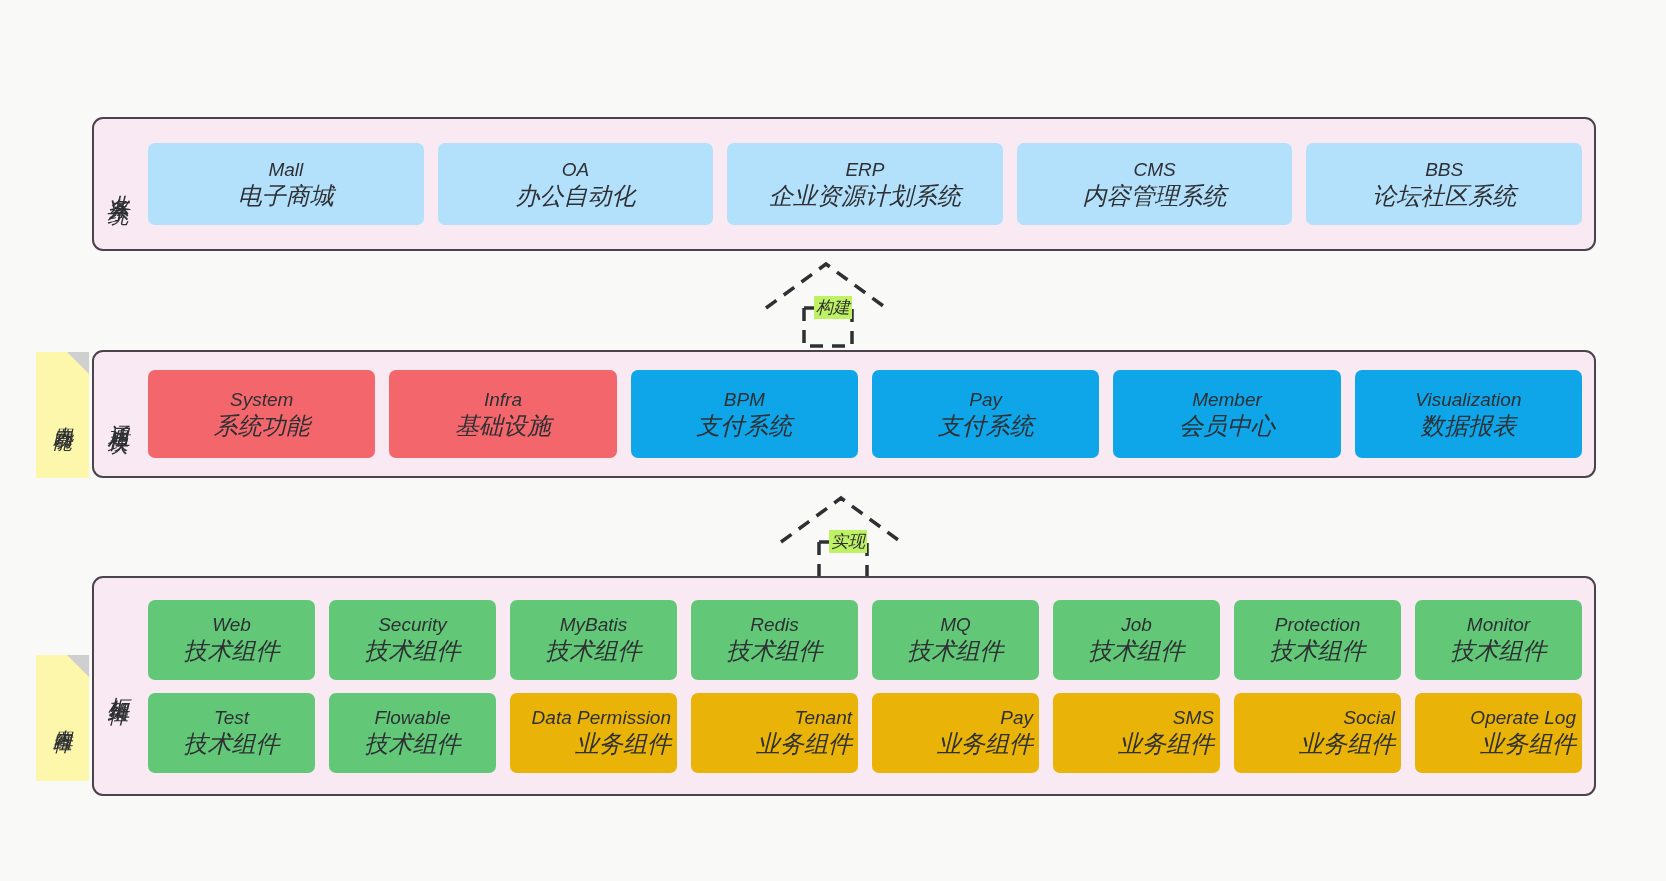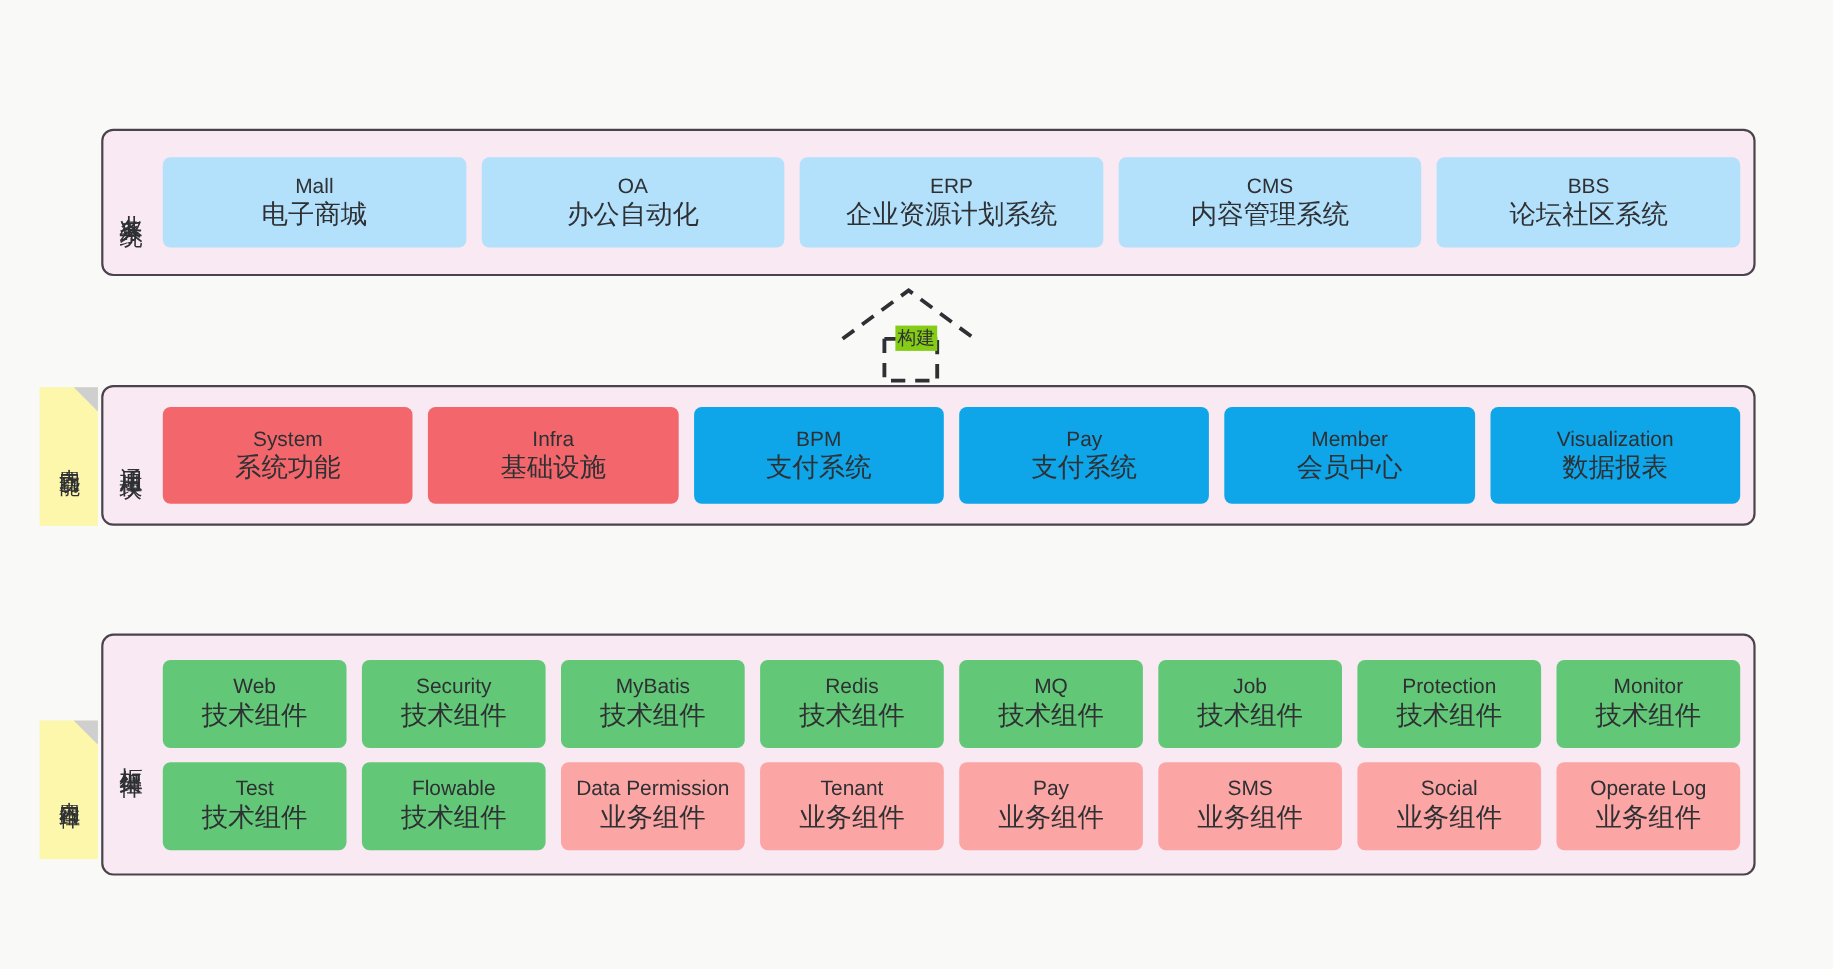--- a/index.html
+++ b/index.html
@@ -3,21 +3,21 @@
 <meta charset="utf-8">
 <style>
   * { box-sizing: border-box; }
   html, body {
     margin: 0; padding: 0;
     width: 1666px; height: 881px;
     background: #f9f9f8;
     font-family: "Liberation Sans", "DejaVu Sans", sans-serif;
     overflow: hidden;
   }
-  #canvas { position: relative; width: 1424px; height: 881px; }
+  #canvas { position: relative; width: 1424px; height: 881px; font-style: italic; }
 
   
   .layer {
     position: absolute;
     background: #f8e9f3;
     border: 2px solid #4b434c;
     border-radius: 11px;
     display: flex;
     align-items: stretch;
   }
@@ -67,21 +67,21 @@
     color: #2e3033;
     padding: 4px 6px;
     line-height: 1.22;
   }
   .node .t1 { font-size: 19px; }
   .node .t2 { font-size: 24px; }
   .node.blue  { background: #b3e0fb; }
   .node.red   { background: #f3676c; }
   .node.pink  { background: #0ea5e9; }
   .node.green { background: #62c878; }
-  .node.lgreen{ background: #fca5a5; }
+  .node.lgreen{ background: #eab308; align-items: flex-end; }
 
   .row-sys  .node { height: 82px; }
   .row-mod  .node { height: 88px; align-items: center; }
   .row-fw   .node { height: 80px; }
 
   
   .sticky {
     position: absolute;
     background: #fcf7ab;
     display: flex;
@@ -103,21 +103,21 @@
     border-top: 22px solid #cfcfcf;
   }
 
   
   .arrow { position: absolute; }
   .arrow svg { display: block; overflow: visible; }
   .arrow-label {
     position: absolute;
     font-size: 17px;
     color: #2e3033;
-    background: #84cc16;
+    background: #bef264;
     padding: 0 2px;
     white-space: nowrap;
     user-select: none;
   }
 </style>
 </head>
 <body>
 
 <div id="canvas">
 
@@ -184,20 +184,28 @@
           <div class="t1">Member</div>
           <div class="t2">会员中心</div>
         </div>
         <div class="node pink">
           <div class="t1">Visualization</div>
           <div class="t2">数据报表</div>
         </div>
       </div>
   </div>
 
+  <div class="arrow" id="arrow-implement" style="left:775px; top:492px;">
+    <svg width="160" height="92" viewBox="0 0 160 92">
+      <path d="M 6 50 L 66 6 L 126 50" fill="none" stroke="#2e3033" stroke-width="3.5" stroke-dasharray="13 9" stroke-linecap="butt"></path>
+      <path d="M 44 50 L 44 88 L 92 88 L 92 50" fill="none" stroke="#2e3033" stroke-width="3.5" stroke-dasharray="13 9"></path>
+      <path d="M 44 50 L 92 50" fill="none" stroke="#2e3033" stroke-width="3.5" stroke-dasharray="13 9"></path>
+    </svg>
+    <span class="arrow-label" style="left:54px; top:38px;">实现</span>
+  </div>
 
   <div class="sticky" id="sticky-components" style="left:36px; top:655px; width:53px; height:126px;">
     <span class="fold"></span>
     <span>内置组件</span>
   </div>
 
   <div class="layer" id="layer-framework" style="left:92px; top:576px; width:1504px; height:220px;">
     <div class="layer-title">框架组件</div>
     <div class="layer-body two-row" id="body-framework">
         <div class="grid-row row-fw">

